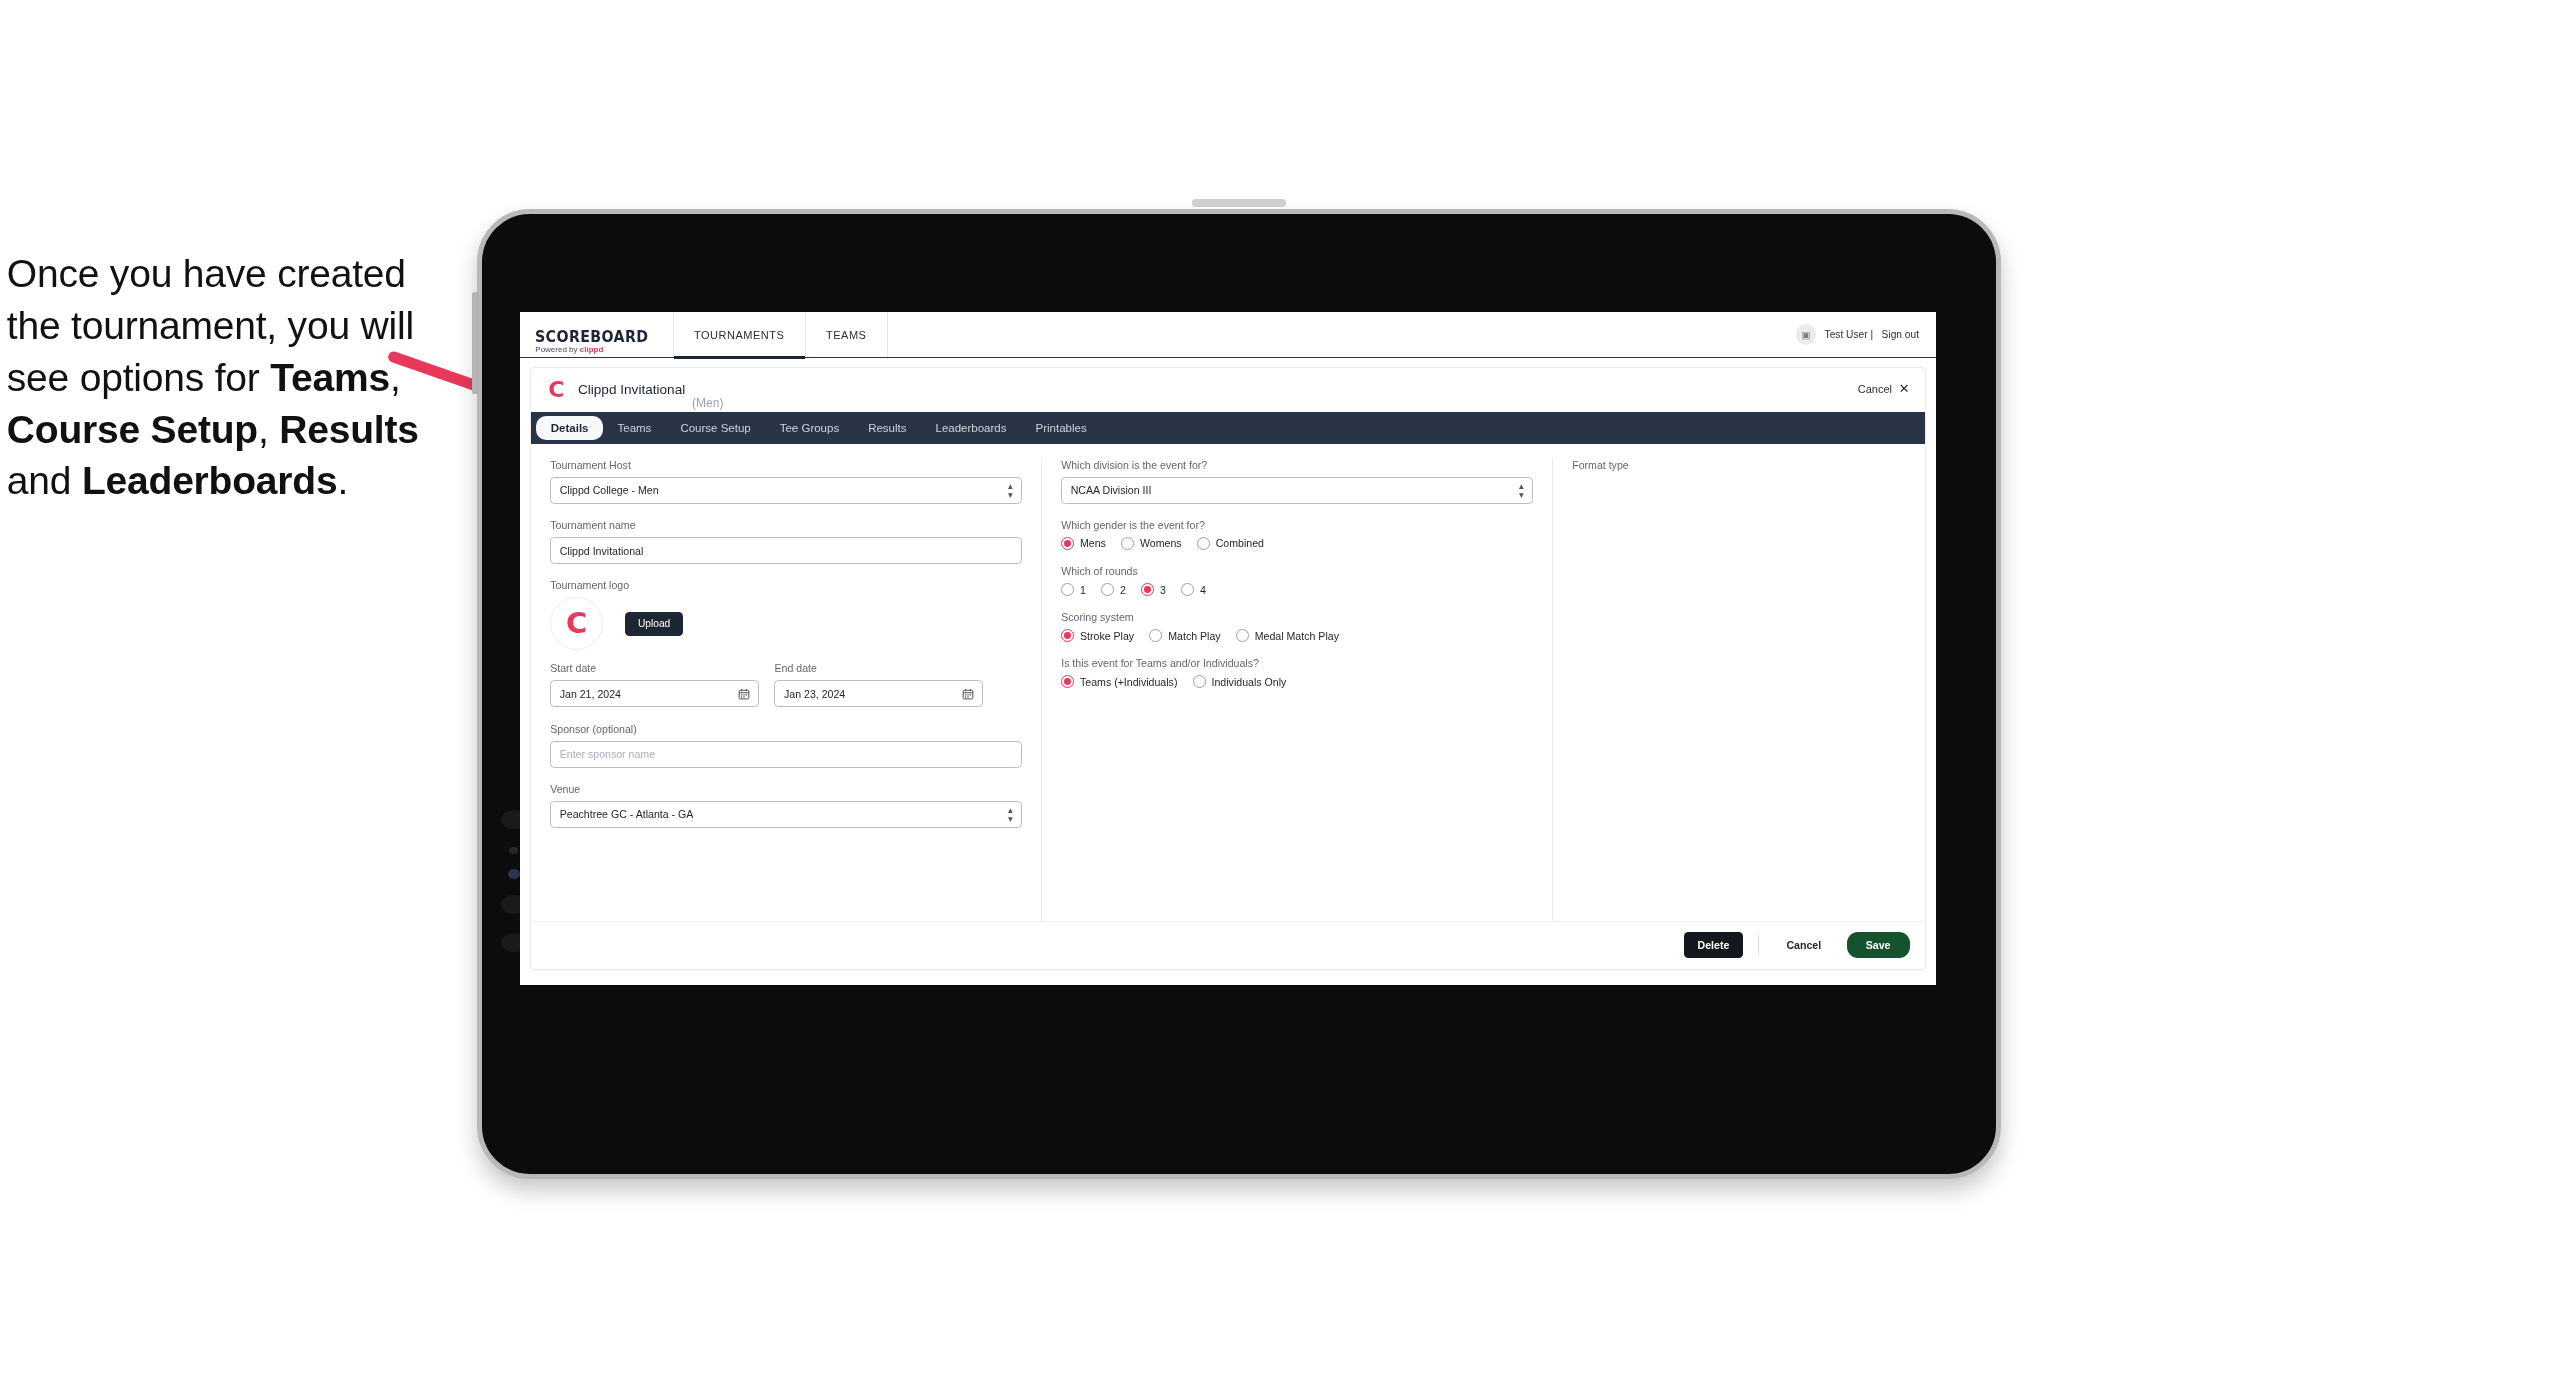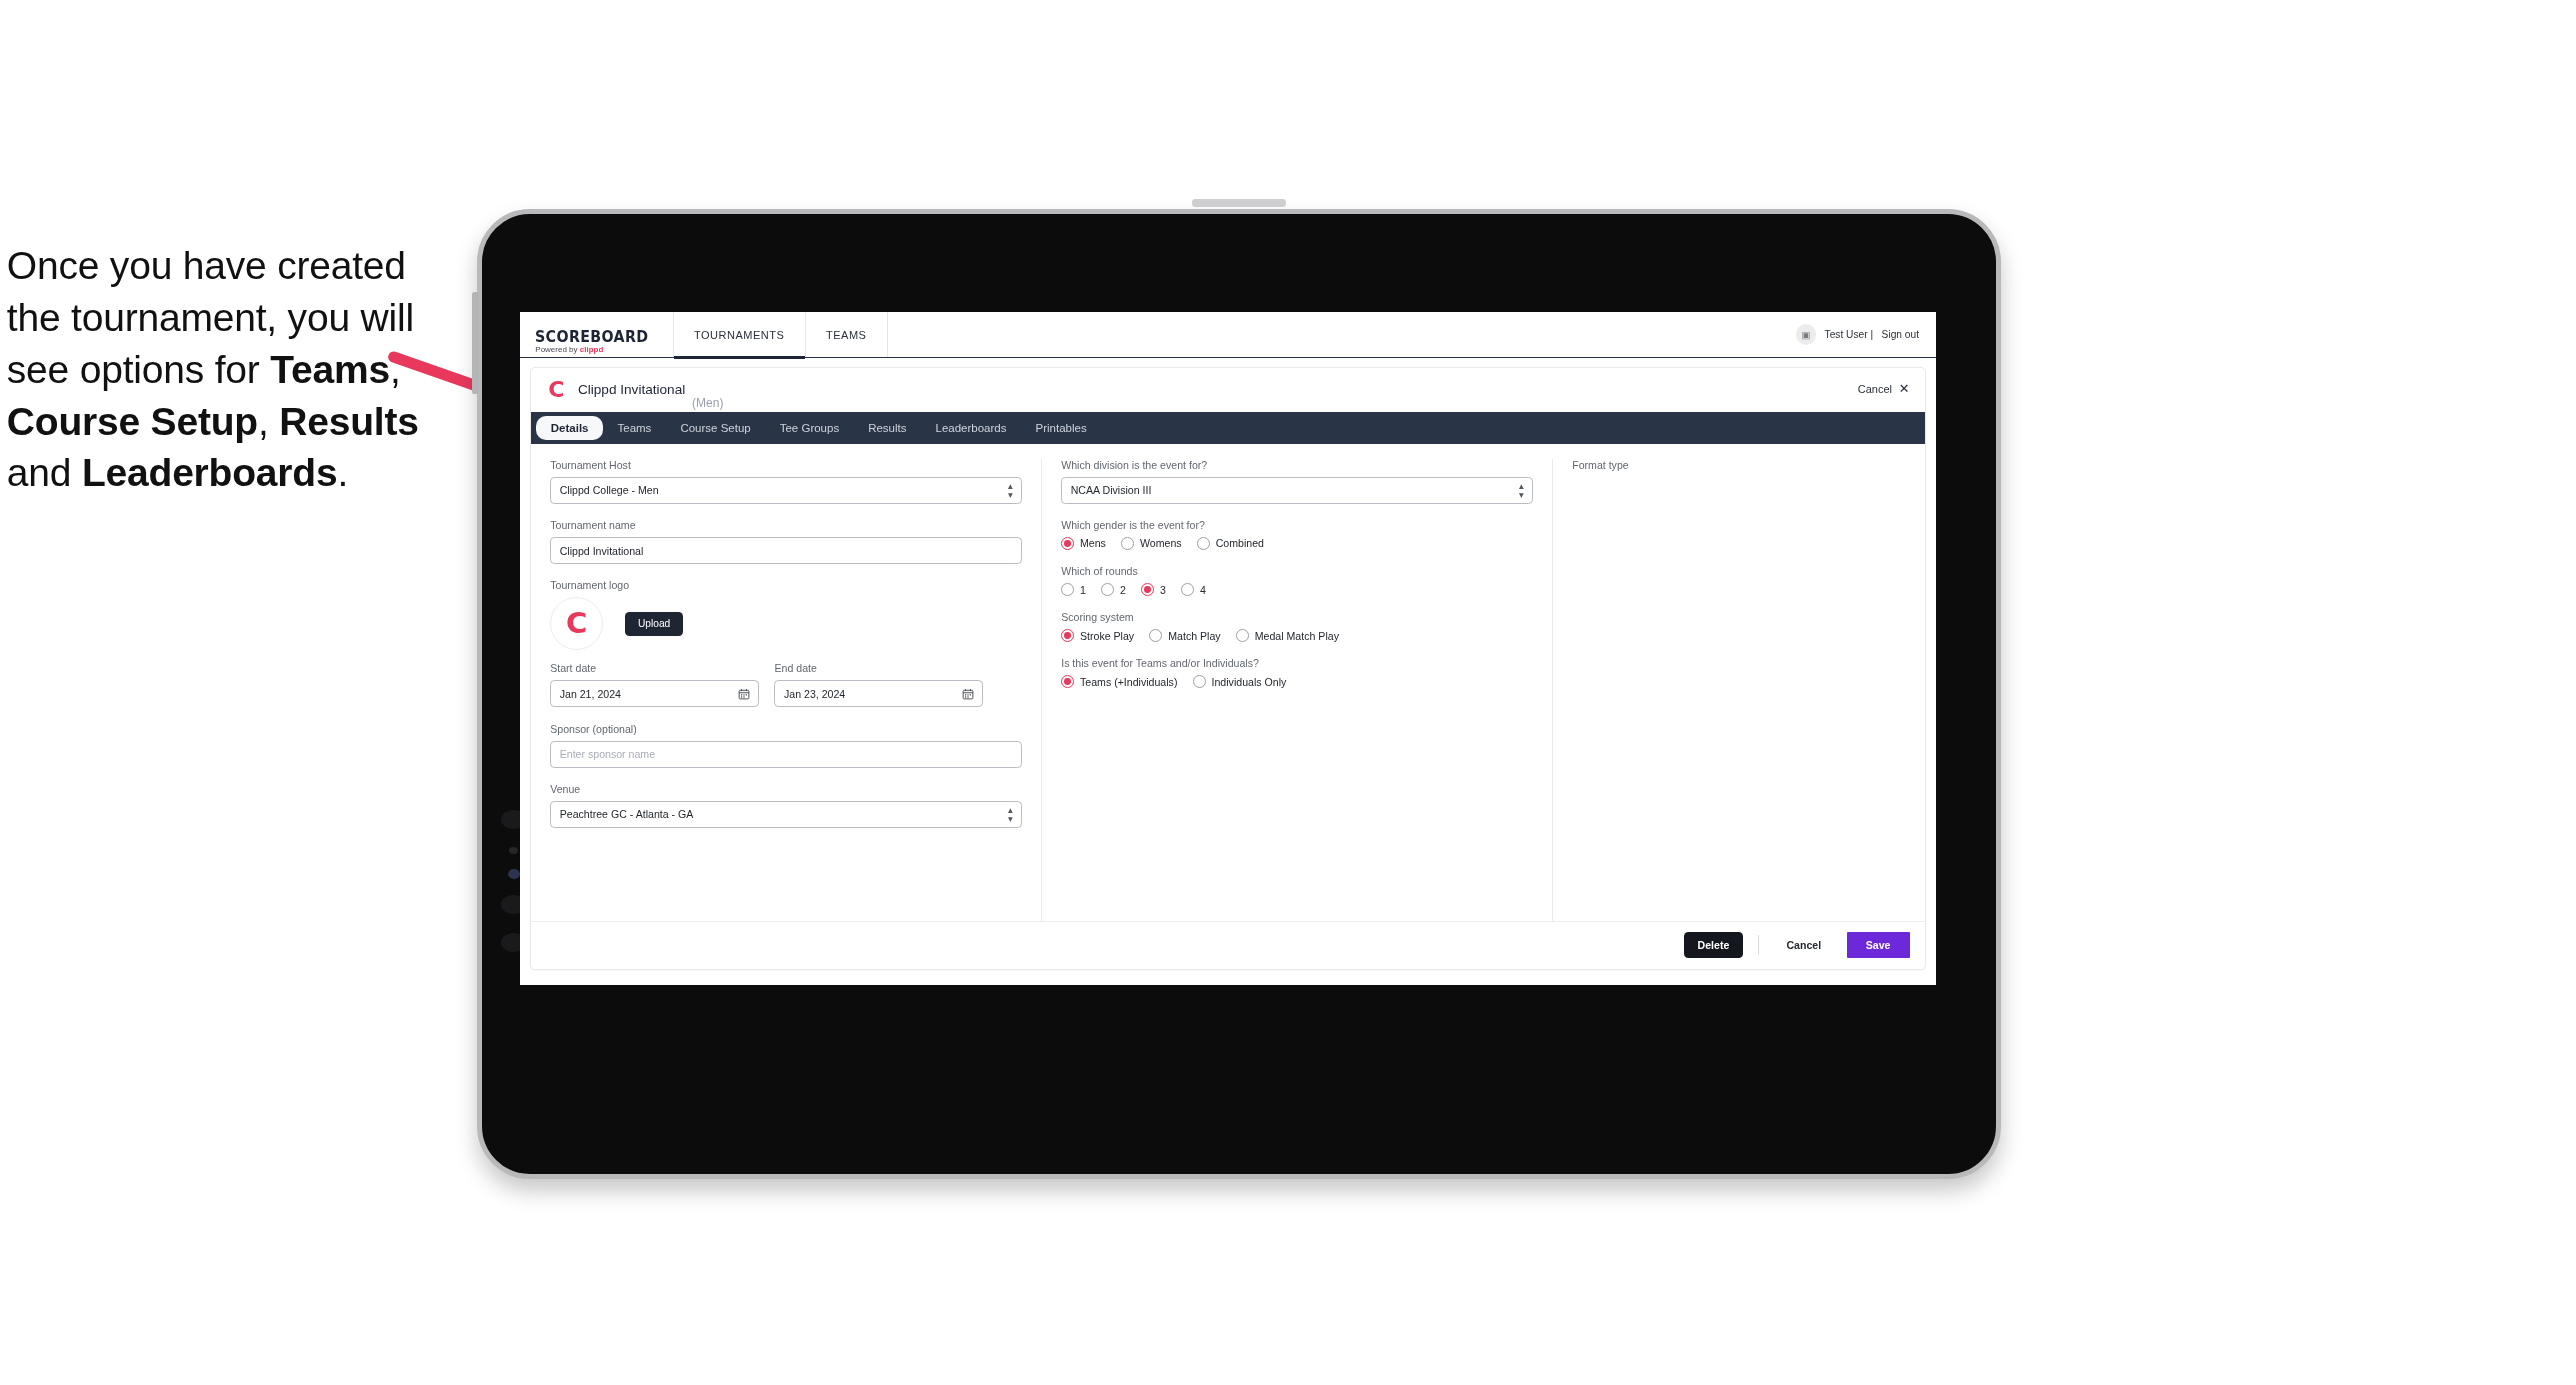--- a/index.html
+++ b/index.html
@@ -7,21 +7,21 @@
     width: 2576px; height: 1386px;
     background: #ffffff;
     font-family: "Liberation Sans", sans-serif;
     overflow: hidden;
   }
   .page { position: relative; width: 2576px; height: 1386px; background: #fff; }
 
   
   .caption {
     position: absolute;
-    left: 6.8px; top: 240px;
+    left: 6.8px; top: 248px;
     width: 426px;
     font-size: 39px;
     line-height: 1.33;
     color: #111111;
     letter-spacing: -0.2px;
   }
   .caption b { font-weight: 700; }
 
   
   .arrow-svg { position: absolute; left: 375px; top: 323px; width: 289px; height: 153px; }
@@ -219,22 +219,22 @@
     display: flex; align-items: center; justify-content: flex-end;
     gap: 0; padding-right: 15.3px;
   }
   .btn-delete {
     background: #14171d; color: #fff; font-size: 10.6px; font-weight: 600;
     padding: 6.8px 13.6px; border-radius: 4.3px;
   }
   .foot-div { width: 0.9px; height: 20.4px; background: #d9d9de; margin: 0 15.3px; }
   .btn-cancel { font-size: 10.6px; color: #23272e; font-weight: 600; padding: 6.8px 12px; }
   .btn-save {
-    background: #6d28d9; color: #fff; font-size: 10.6px; font-weight: 600;
-    padding: 6.8px 19px; border-radius: 1px; margin-left: 13.6px;
+    background: #14532d; color: #fff; font-size: 10.6px; font-weight: 600;
+    padding: 6.8px 19px; border-radius: 11px; margin-left: 13.6px;
   }
 </style>
 </head>
 <body>
 
 <div class="page">
 
   <div class="caption">
     <span>Once you have created the tournament, you will see options for </span><b>Teams</b><span>, </span><b>Course Setup</b><span>, </span><b>Results</b><span> and </span><b>Leaderboards</b><span>.</span>
   </div>

